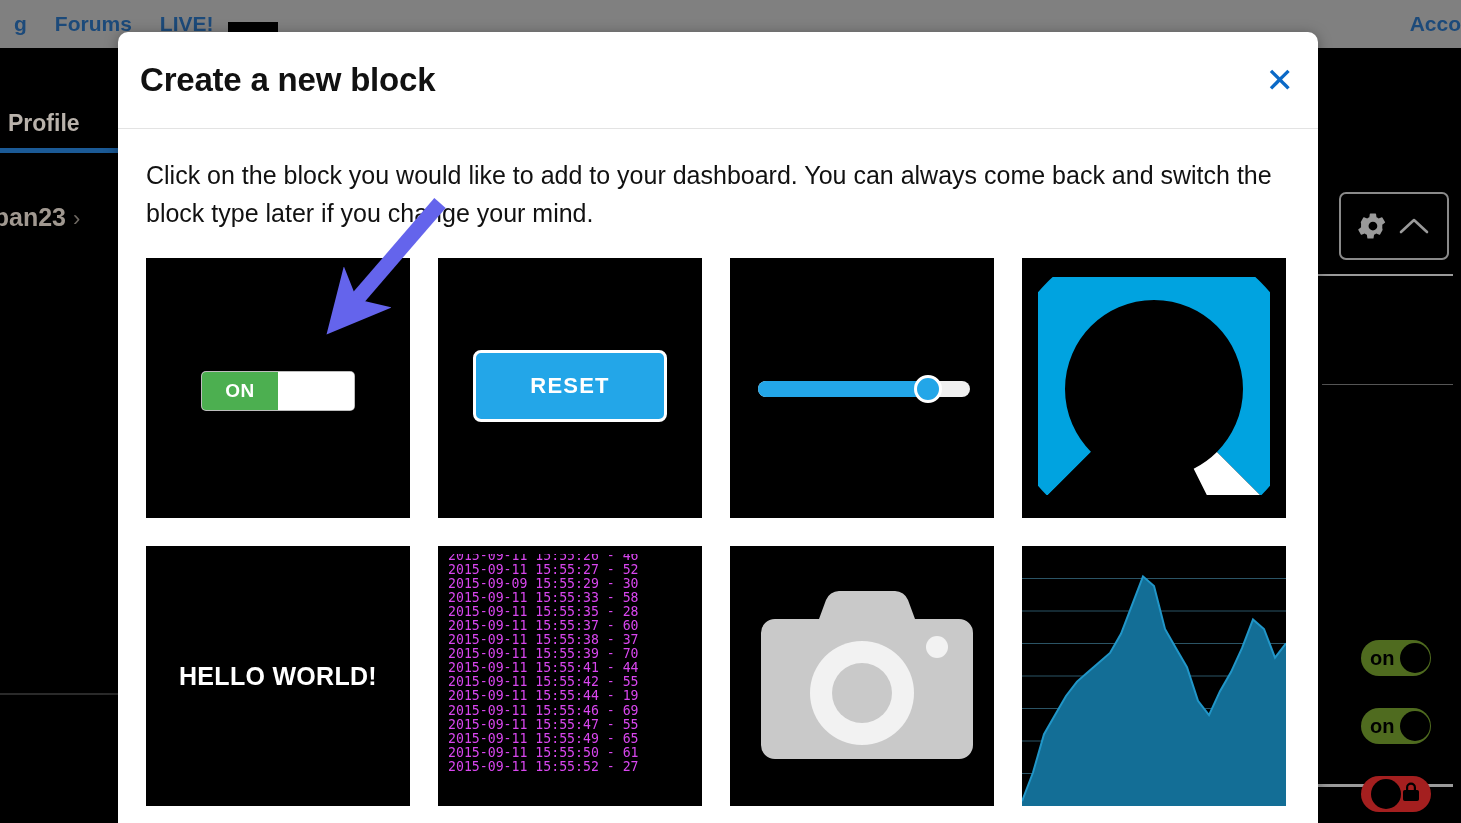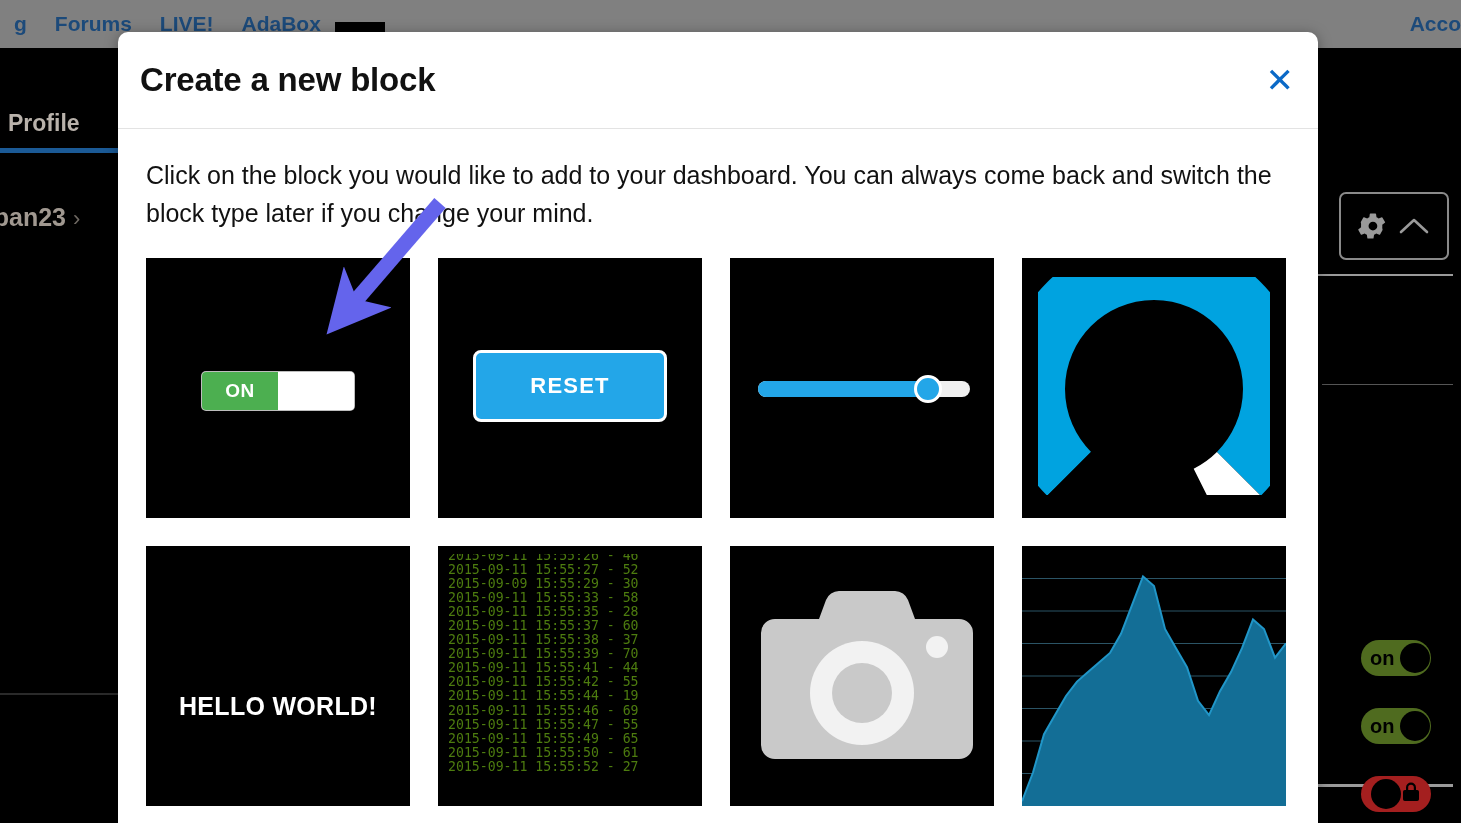--- a/index.html
+++ b/index.html
@@ -180,49 +180,48 @@
   }
 
   
   .t-gauge { position:absolute; left:50%; top:50%; transform:translate(-50%,-50%); }
 
   
   .t-text {
     position:absolute; left:0; right:0; top:50%;
     transform:translateY(-50%);
     text-align:center; color:#fff;
-    font-size:25px; font-weight:bold; letter-spacing:.3px;margin-top:30px;
+    font-size:25px; font-weight:bold; letter-spacing:.3px;
   }
 
   
   .t-log {
     position:absolute; left:10px; right:0; top:8px; bottom:0;
     overflow:hidden;
   }
   .t-log .line {
-    color:#4d7c0f; font-family:"DejaVu Sans Mono", monospace;
+    color:#d946ef; font-family:"DejaVu Sans Mono", monospace;
     font-size:13.2px; line-height:14.05px; white-space:nowrap;
   }
 
   
   .t-cam { position:absolute; left:50%; top:50%; transform:translate(-50%,-50%); }
 
   
   .t-chart { position:absolute; inset:0; }
 </style>
 </head>
 <body>
 
 <div id="page-root">
 
   <div class="topnav">
     <div class="nav-link">g</div>
     <div class="nav-link">Forums</div>
     <div class="nav-link">LIVE!</div>
-    <div class="nav-link">AdaBox</div>
     <div class="nav-link active">IO</div>
     <div class="nav-right">Acco</div>
   </div>
 
   <div class="left-rail">
     <div class="profile-label">Profile</div>
     <div class="blue-underline"></div>
     <div class="breadcrumb-user">
       <span>rpan23</span>
       <span class="breadcrumb-chevron">›</span>

